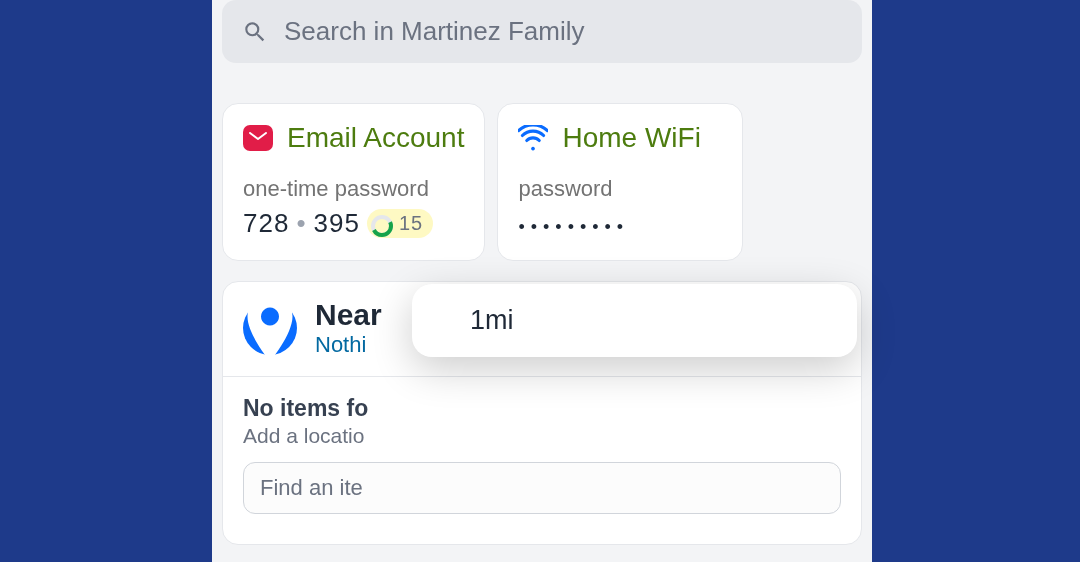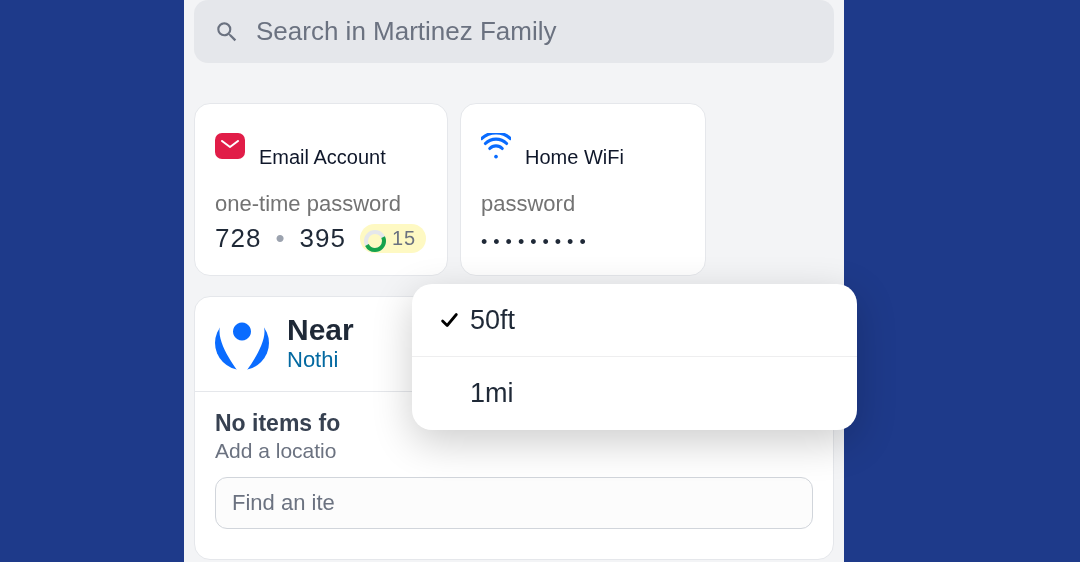--- a/index.html
+++ b/index.html
@@ -12,21 +12,21 @@
       font-family: -apple-system, BlinkMacSystemFont, "Segoe UI", Helvetica, Arial, sans-serif;
       background: #1e3a8a;
       width: 1080px;
       height: 562px;
       overflow: hidden;
       position: relative;
     }
     
     .app-frame {
       position: absolute;
-      left: 184px;
+      left: 212px;
       top: 0;
       width: 660px;
       height: 562px;
       background: #f3f4f6;
       padding: 0 10px;
     }
     
     .search-bar {
       margin-top: 0px;
       background: #e5e7eb;
@@ -73,38 +73,37 @@
     
     .card-header .icon-box {
       width: 30px;
       height: 30px;
       display: flex;
       align-items: center;
       justify-content: center;
     }
     
     .card-header .title {
-      font-size: 20px;
-      color: #0f172a;
-      margin-top: 24px;
+      font-size: 28px;
+      color: #4d7c0f;
     }
     
     .card .label {
       color: #737373;
       font-size: 22px;
       margin-bottom: 6px;
     }
     
     .card .value {
       font-size: 26px;
       color: #1f2937;
       letter-spacing: 1px;
       display: flex;
       align-items: center;
-      gap: 12px;
+      gap: 5px;
     }
     
     .otp-dot {
       color: #9ca3af;
       margin: 0 2px;
     }
     
     .timer-badge {
       display: inline-flex;
       align-items: center;
@@ -338,24 +337,16 @@
     </div>
     <div class="find-input">
       <span>Find an ite</span>
     </div>
   </div>
 
 </div>
 
 <div class="dropdown">
   <div class="dropdown-item">
-    <span class="check">
-      <svg viewBox="0 0 24 24">
-          <path d="M5 13 L10 18 L20 6" stroke="#000" stroke-width="3" fill="none" stroke-linecap="round" stroke-linejoin="round"></path>
-        </svg>
-    </span>
-    <span class="label">50ft</span>
-  </div>
-  <div class="dropdown-item">
     <span class="check"></span>
     <span class="label">1mi</span>
   </div>
 </div>
 
 </body></html>

